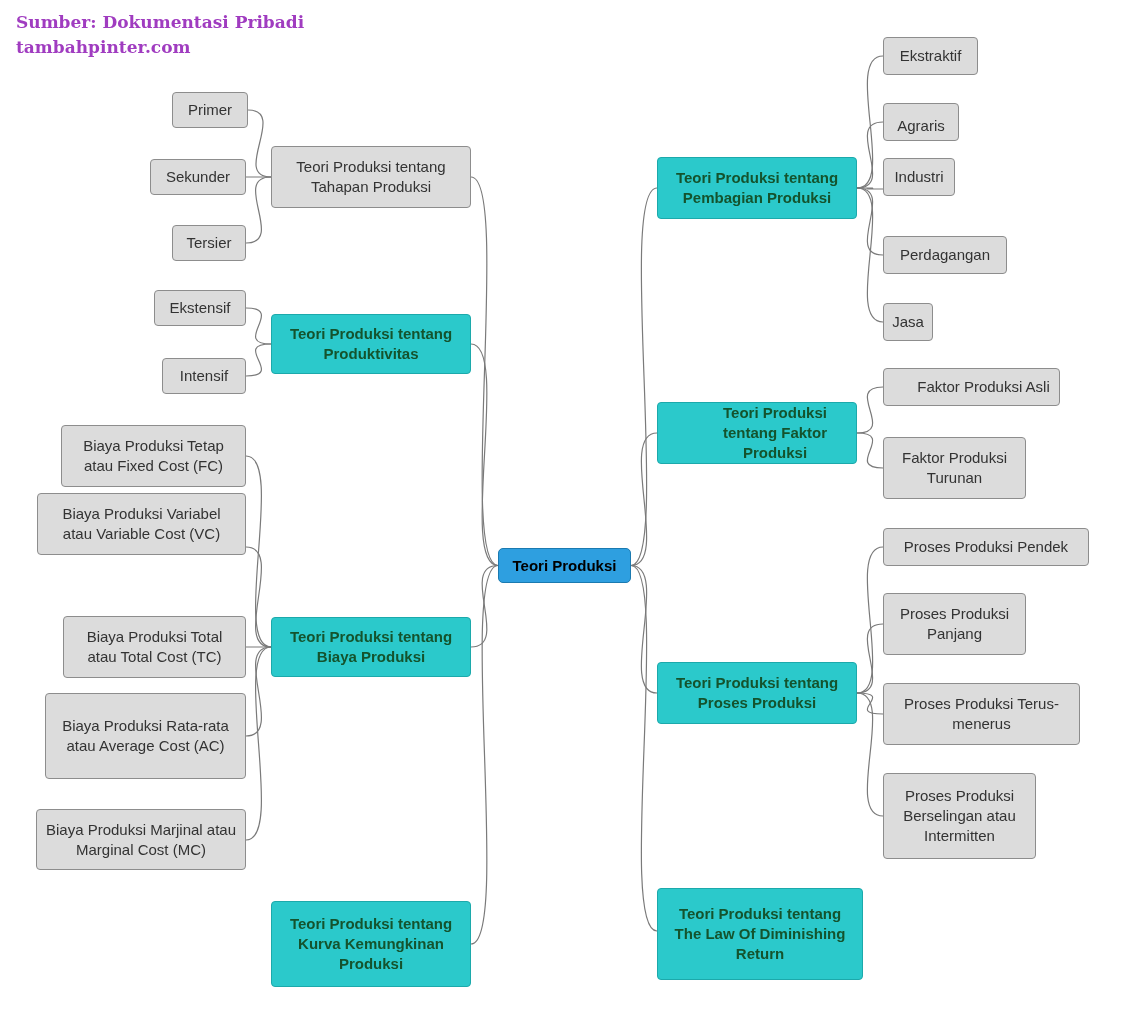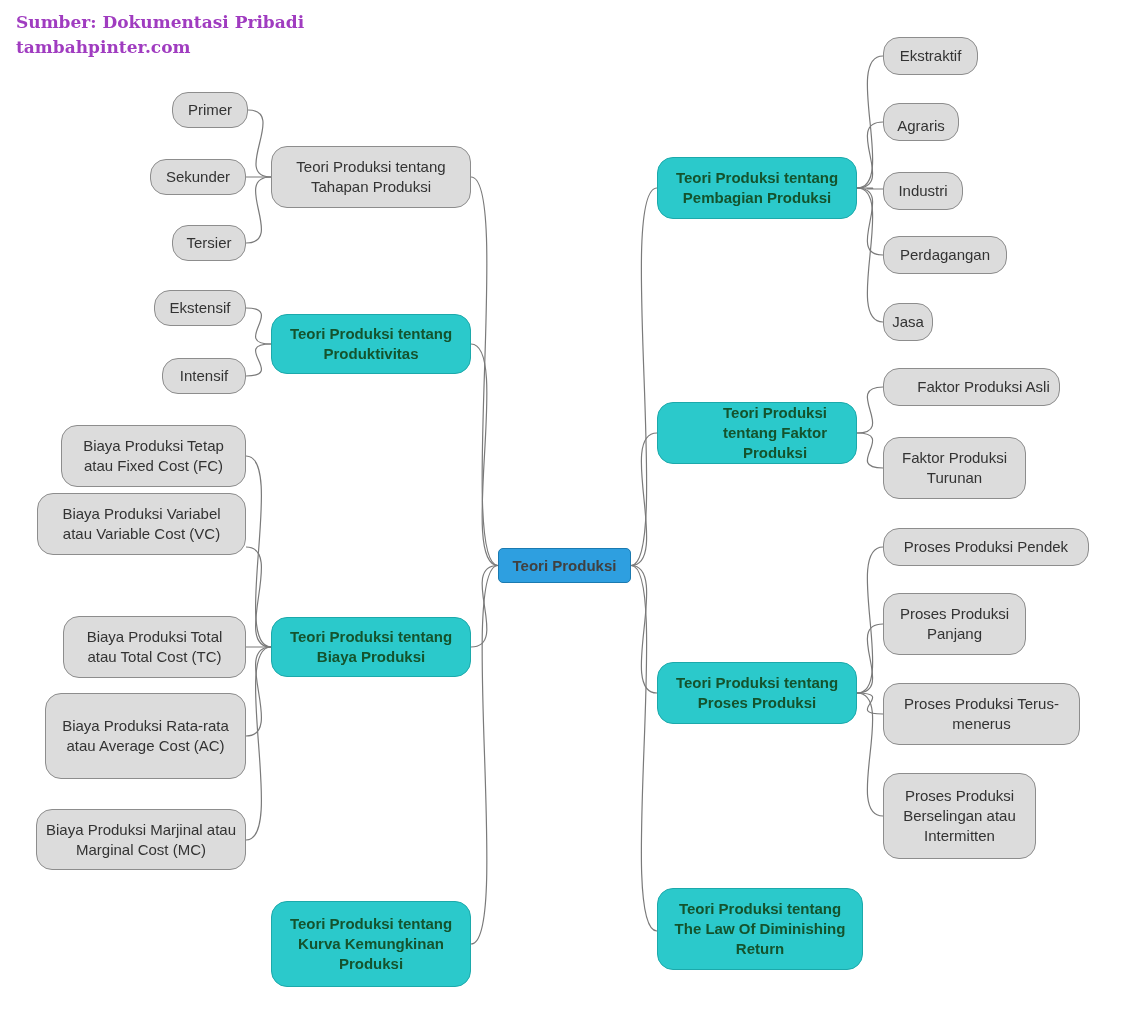--- a/index.html
+++ b/index.html
@@ -23,21 +23,21 @@
     height: 1024px;
     pointer-events: none;
   }
   .node {
     position: absolute;
     box-sizing: border-box;
     display: flex;
     align-items: center;
     justify-content: center;
     text-align: center;
-    border-radius: 16px;
+    border-radius: 4px;
     border: 1px solid #8d8d8d;
     line-height: 1.32;
     padding: 4px 8px;
   }
   .node span {
     display: block;
     width: 100%;
   }
   .n-grey {
     background: #dcdcdc;
@@ -47,21 +47,21 @@
   }
   .n-teal {
     background: #2bc9cb;
     color: #14532d;
     font-size: 15px;
     font-weight: bold;
     border-color: #1ca9ab;
   }
   .n-blue {
     background: #2e9fe0;
-    color: #404040;
+    color: #000000;
     font-size: 15px;
     font-weight: bold;
     border-color: #1b7ab0;
     border-radius: 5px;
   }
   #source {
     position: absolute;
     left: 16px;
     top: 10px;
     color: #a03cc0;
@@ -158,21 +158,21 @@
     </div>
     <div class="node n-teal" style="left: 657px; top: 157px; width: 200px; height: 62px;">
       <span>Teori Produksi tentang Pembagian Produksi</span>
     </div>
     <div class="node n-grey" style="left: 883px; top: 37px; width: 95px; height: 38px;">
       <span>Ekstraktif</span>
     </div>
     <div class="node n-grey" style="left: 883px; top: 103px; width: 76px; height: 38px; align-items: flex-end;">
       <span>Agraris</span>
     </div>
-    <div class="node n-grey" style="left: 883px; top: 172px; width: 80px; height: 38px;">
+    <div class="node n-grey" style="left: 883px; top: 158px; width: 72px; height: 38px;">
       <span>Industri</span>
     </div>
     <div class="node n-grey" style="left: 883px; top: 236px; width: 124px; height: 38px;">
       <span>Perdagangan</span>
     </div>
     <div class="node n-grey" style="left: 883px; top: 303px; width: 50px; height: 38px;">
       <span>Jasa</span>
     </div>
     <div class="node n-teal" style="left: 657px; top: 402px; width: 200px; height: 62px; padding-left: 44px;">
       <span>Teori Produksi tentang Faktor Produksi</span>
@@ -191,16 +191,16 @@
     </div>
     <div class="node n-grey" style="left: 883px; top: 593px; width: 143px; height: 62px;">
       <span>Proses Produksi Panjang</span>
     </div>
     <div class="node n-grey" style="left: 883px; top: 683px; width: 197px; height: 62px;">
       <span>Proses Produksi Terus-menerus</span>
     </div>
     <div class="node n-grey" style="left: 883px; top: 773px; width: 153px; height: 86px;">
       <span>Proses Produksi Berselingan atau Intermitten</span>
     </div>
-    <div class="node n-teal" style="left: 657px; top: 888px; width: 206px; height: 82px;">
+    <div class="node n-teal" style="left: 657px; top: 888px; width: 206px; height: 92px;">
       <span>Teori Produksi tentang The Law Of Diminishing Return</span>
     </div>
   </div>
 
 </body></html>

